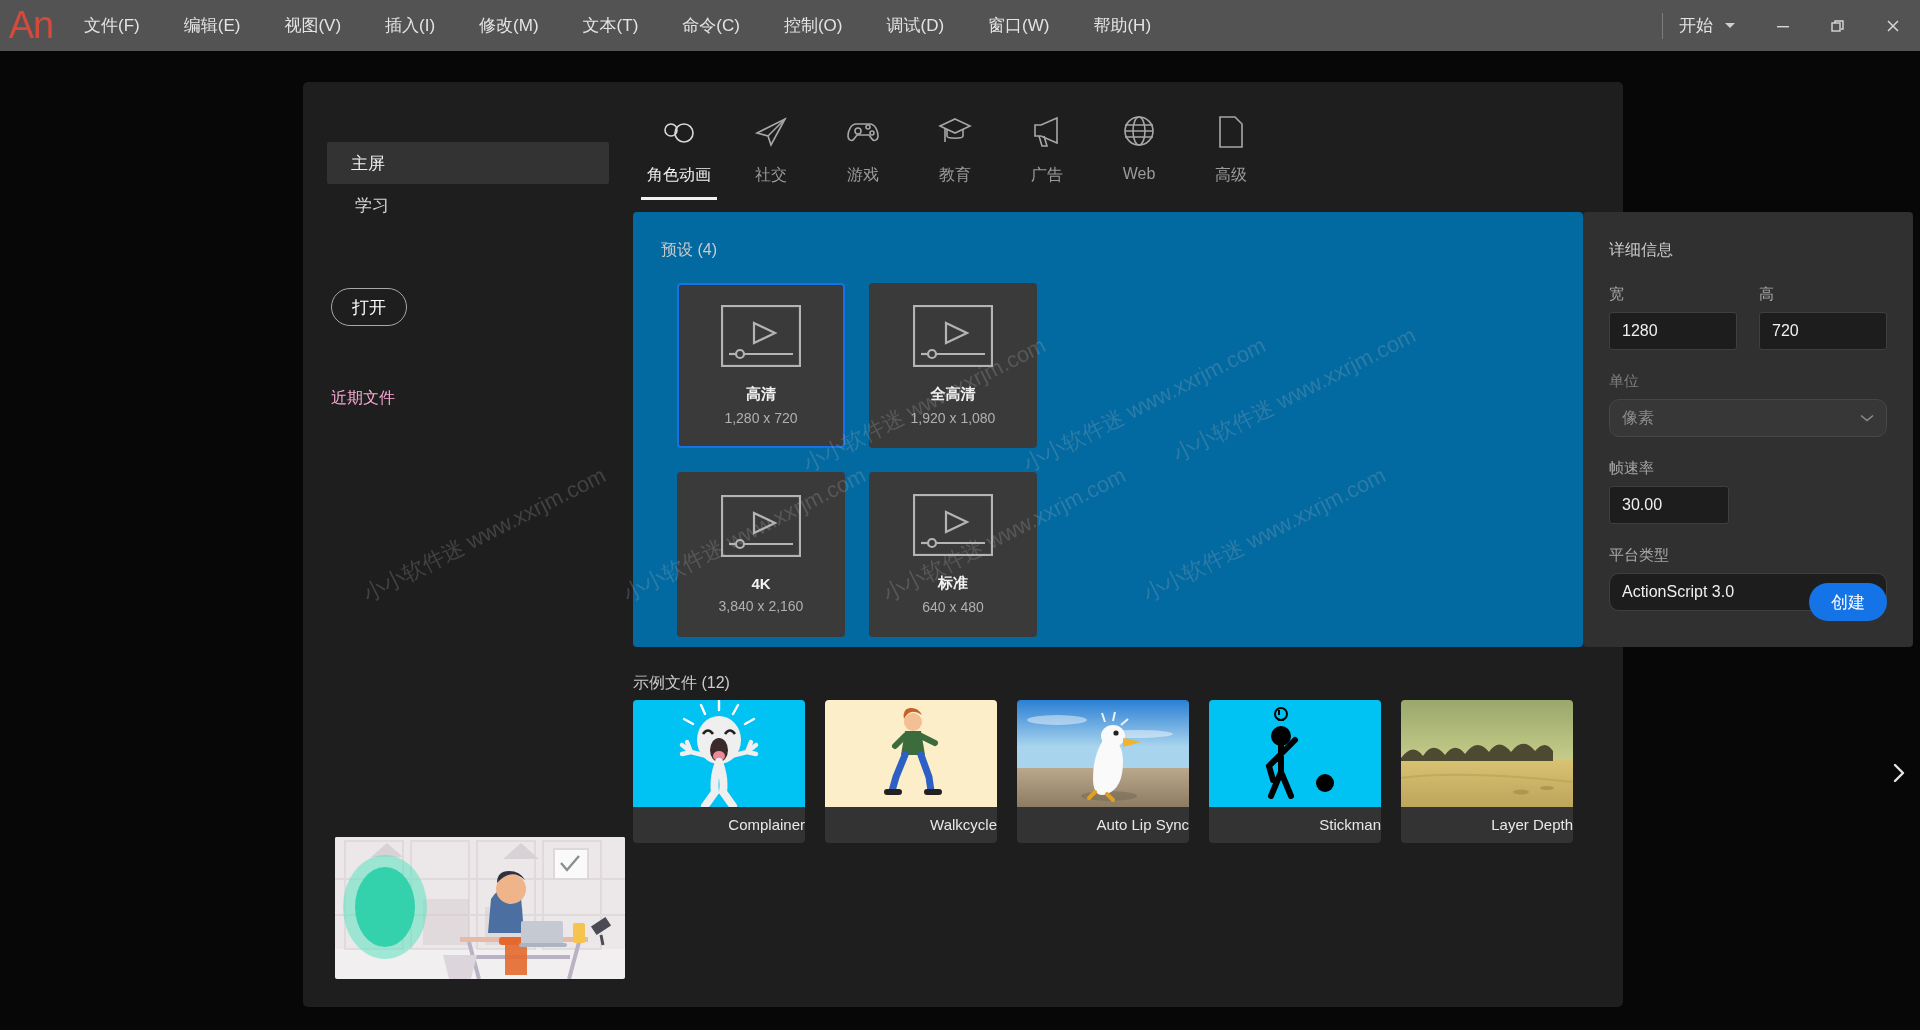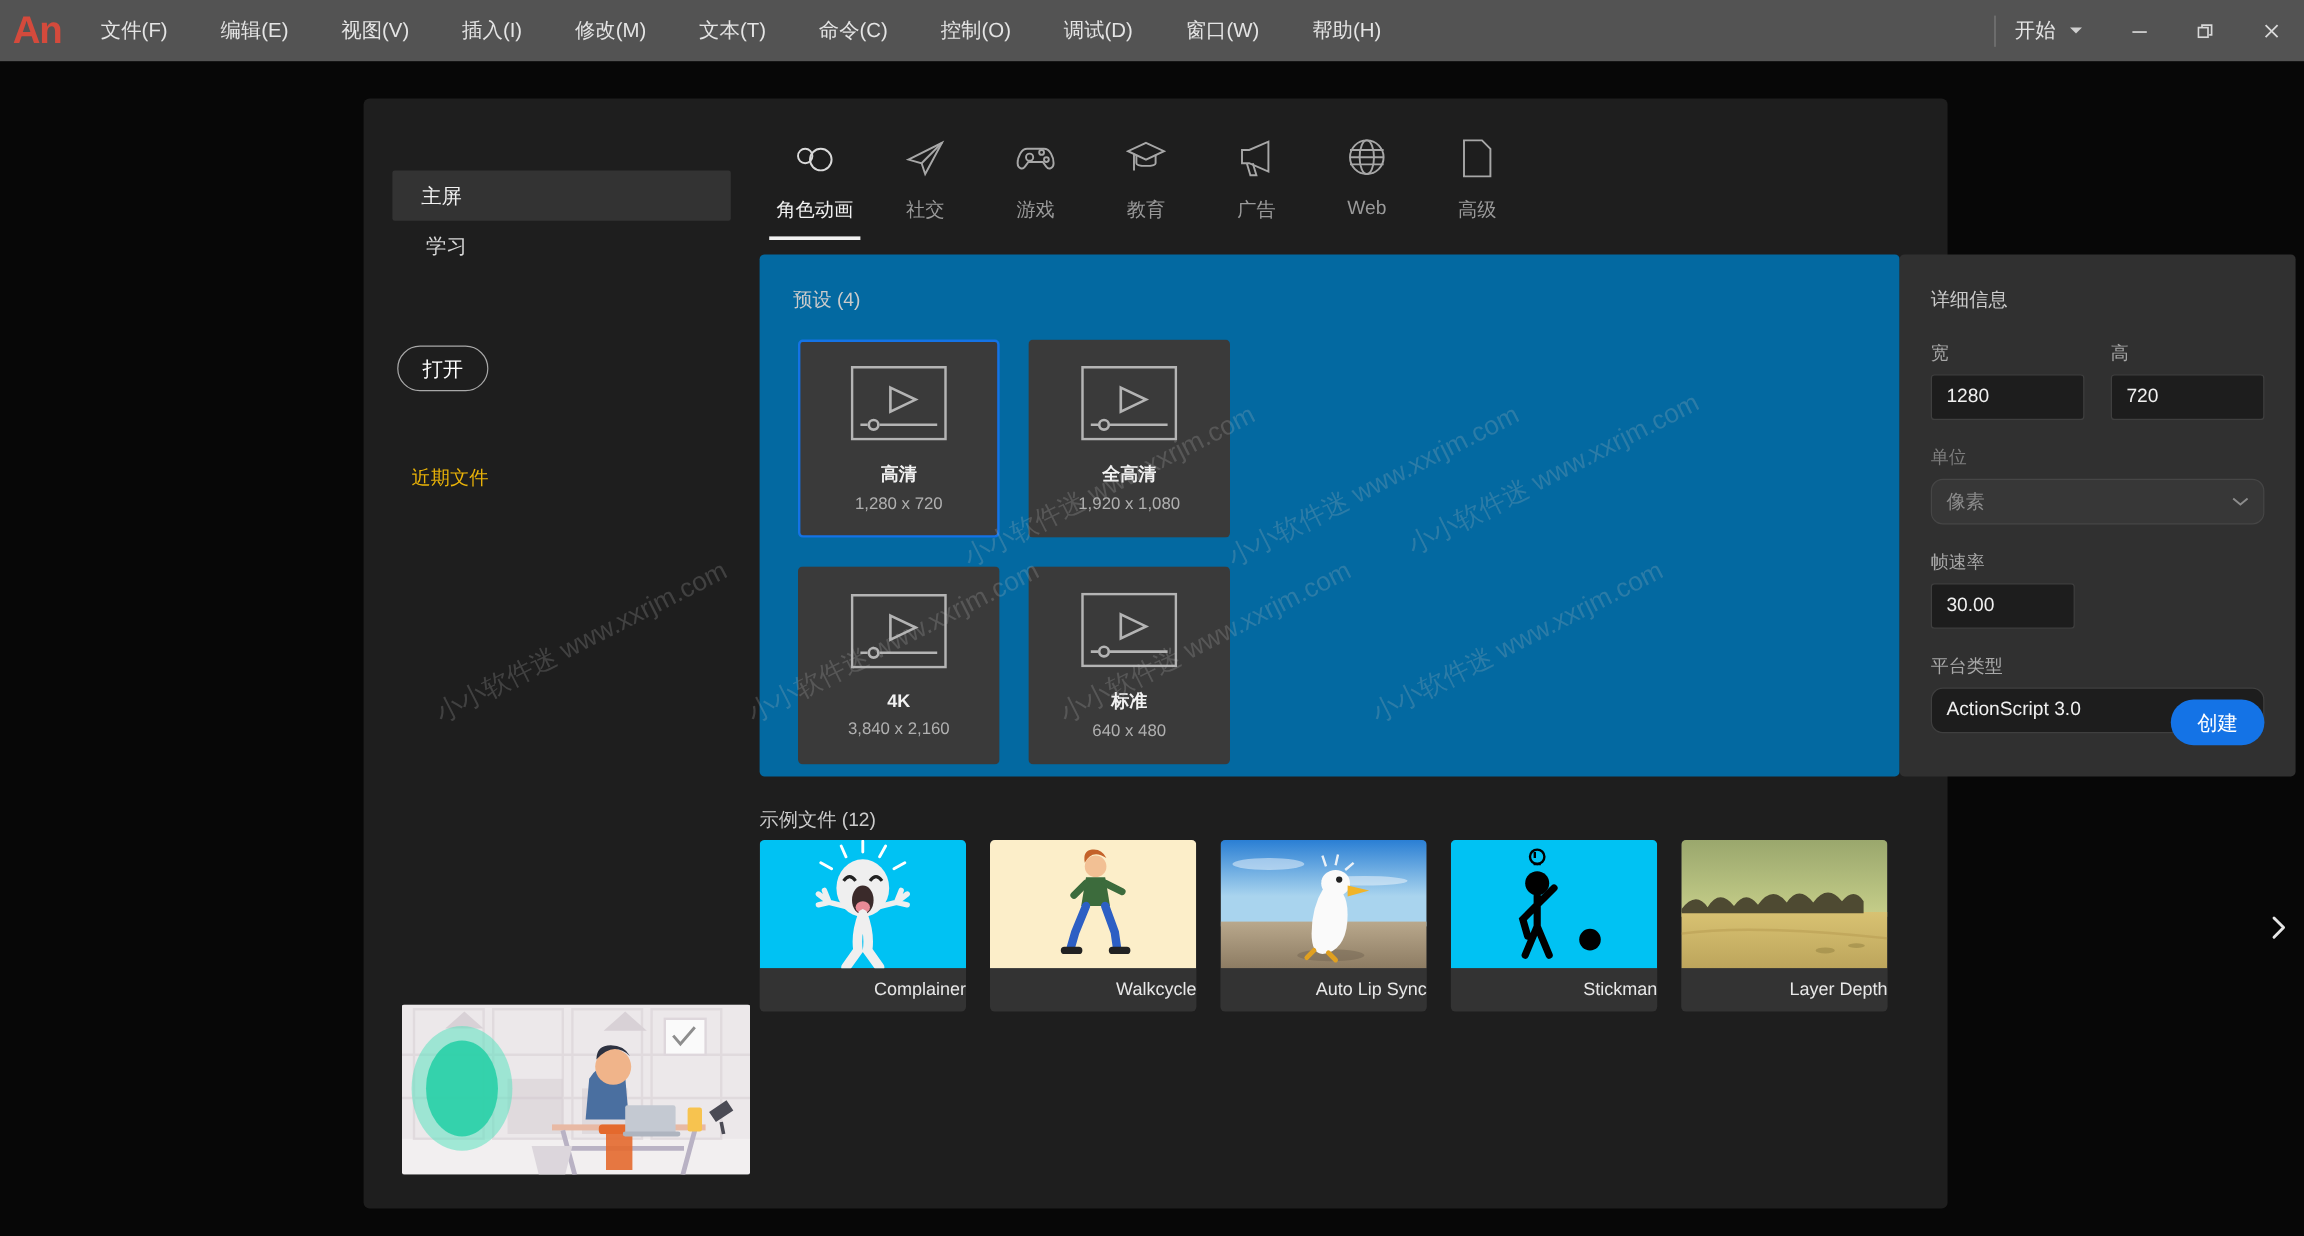--- a/index.html
+++ b/index.html
@@ -10,22 +10,22 @@
     overflow: hidden;
   }
 
   
   .titlebar {
     position: absolute; left: 0; top: 0; width: 1920px; height: 51px;
     background: #535353; display: flex; align-items: center;
   }
   .an-logo {
     width: 52px; height: 51px; display: flex; align-items: center;
-    justify-content: center; color: #d44a3c; font-size: 32px;
-    font-weight: 700; letter-spacing: -1px; padding-left: 10px;
+    justify-content: center; color: #d44a3c; font-size: 38px;
+    font-weight: 400; letter-spacing: -1px; padding-left: 10px;
   }
   .menu { display: flex; margin-left: 18px; gap: 16px; }
   .menu-item {
     color: #e4e4e4; font-size: 17px; padding: 6px 14px; white-space: nowrap;
     line-height: 1;
   }
   .tb-right {
     margin-left: auto; display: flex; align-items: center; height: 51px;
   }
   .tb-sep { width: 1px; height: 26px; background: #7c7c7c; margin: 0 16px; }
@@ -53,21 +53,21 @@
     padding-left: 28px; color: #d6d6d6; font-size: 17px; border-radius: 2px;
   }
   .rail-item.active { background: #333333; color: #f2f2f2; padding-left: 24px; }
   #rail-list { padding-top: 60px; }
   .open-btn {
     margin: 62px 0 0 28px; width: 76px; height: 38px; border: 1px solid #a8a8a8;
     border-radius: 19px; color: #ffffff; font-size: 17px; background: transparent;
     display: flex; align-items: center; justify-content: center; cursor: pointer;
   }
   .recent-title {
-    margin: 62px 0 0 40px; color: #eab308; font-size: 16px;
+    margin: 62px 0 0 28px; color: #f9a8d4; font-size: 16px;
   }
 
   
   .tabs {
     position: absolute; left: 330px; top: 32px; display: flex; gap: 0px;
   }
   .tab {
     width: 92px; display: flex; flex-direction: column; align-items: center;
     cursor: pointer; padding-bottom: 6px; position: relative;
   }
@@ -85,21 +85,21 @@
 
   
   .content {
     position: absolute; left: 330px; top: 130px; width: 950px; height: 435px;
     background: #0369a1; border-radius: 4px;
   }
   .content-hd {
     color: #cbcbcb; font-size: 16px; margin: 28px 0 0 28px;
   }
   .presets {
-    display: flex; flex-wrap: wrap; gap: 24px; margin: 22px 0 0 32px;
+    display: flex; flex-wrap: wrap; gap: 24px; margin: 22px 0 0 44px;
     width: 444px;
   }
   .preset {
     width: 168px; height: 165px; background: #3a3a3a; border-radius: 4px;
     display: flex; flex-direction: column; align-items: center;
     justify-content: center; cursor: pointer; border: 2px solid transparent;
   }
   .preset.selected { border-color: #1473e6; background: #3a3a3a; }
   .preset-ico { margin-bottom: 14px; }
   .preset-name { color: #f2f2f2; font-size: 15px; font-weight: 700; }

